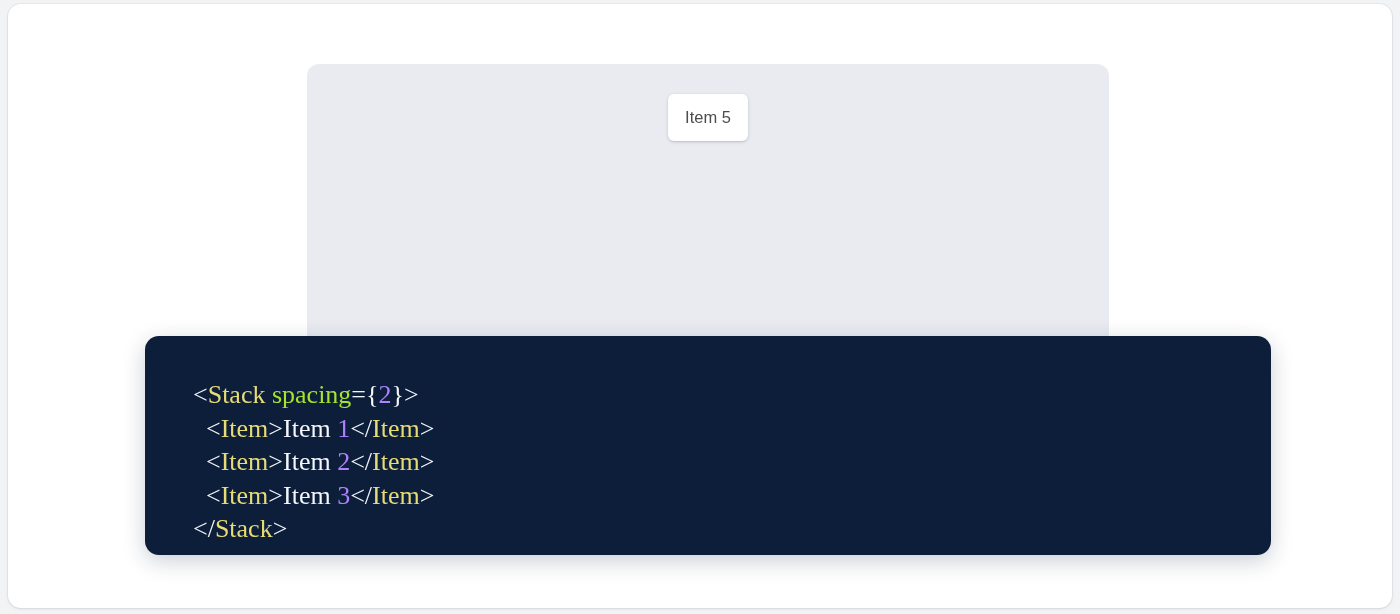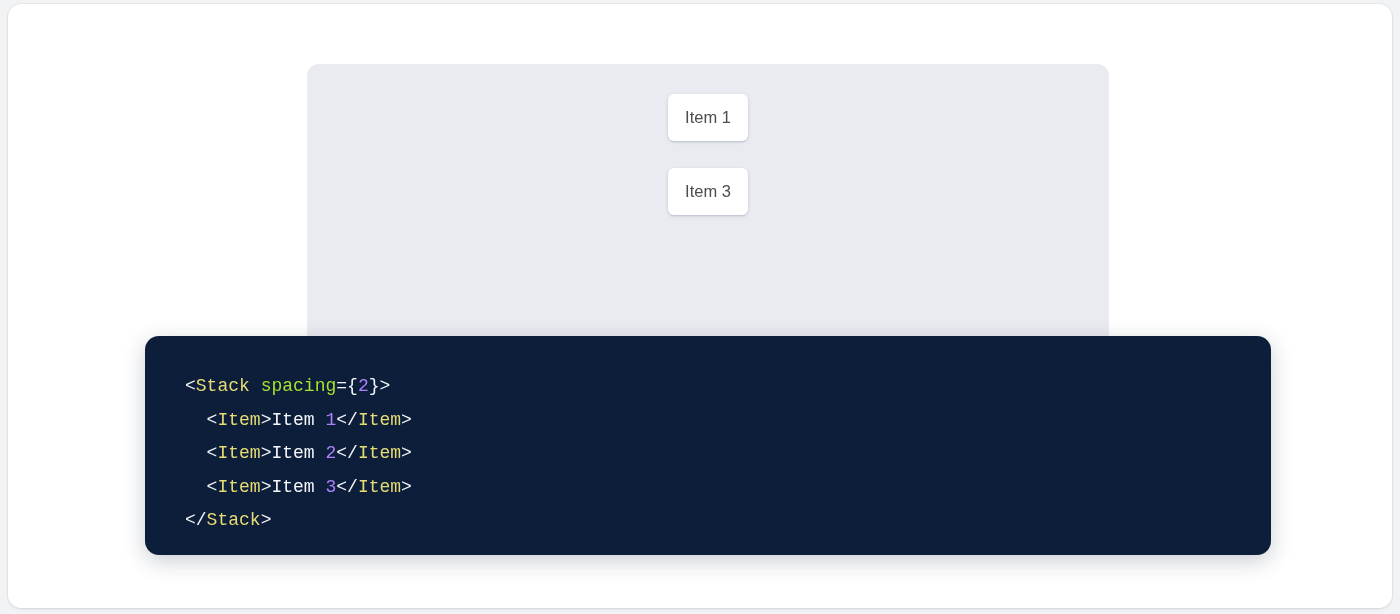--- a/index.html
+++ b/index.html
@@ -75,46 +75,43 @@
     height: 219px;
     background: #0c1e3a;
     border-radius: 14px;
     box-shadow: 0 6px 22px rgba(12,30,58,0.22);
     padding: 26px 0 0 32px;
     box-sizing: border-box;
     overflow: hidden;
   }
 
   #code-text {
-    font-family: Liberation Mono, monospace;
-    font-size: 18px;
+    font-family: Liberation Serif, serif;
+    font-size: 26px;
     line-height: 33.6px;
     white-space: pre;
-    margin: 8px;
+    margin: 16px;
     color: #f4f6fa;
   }
 
   .tok-punc  { color: #f4f6fa; }
   .tok-tag   { color: #e6db74; }
   .tok-attr  { color: #a6e22e; }
   .tok-num   { color: #ae81ff; }
   .tok-text  { color: #f4f6fa; }
 </style>
 </head>
 <body>
 
 <div id="app-card">
 
   <div id="preview-panel">
     <div id="stack-demo">
       <div class="stack-item">
-        <span>Item 1</span>
-      </div>
-      <div class="stack-item">
-        <span>Item 3</span>
+        <span>Item 5</span>
       </div>
     </div>
   </div>
 
   <div id="code-block">
     <pre id="code-text"><span class="tok-punc">&lt;</span><span class="tok-tag">Stack</span><span class="tok-punc"> </span><span class="tok-attr">spacing</span><span class="tok-punc">={</span><span class="tok-num">2</span><span class="tok-punc">}&gt;</span>
   <span class="tok-punc">&lt;</span><span class="tok-tag">Item</span><span class="tok-punc">&gt;</span><span class="tok-text">Item </span><span class="tok-num">1</span><span class="tok-punc">&lt;/</span><span class="tok-tag">Item</span><span class="tok-punc">&gt;</span>
   <span class="tok-punc">&lt;</span><span class="tok-tag">Item</span><span class="tok-punc">&gt;</span><span class="tok-text">Item </span><span class="tok-num">2</span><span class="tok-punc">&lt;/</span><span class="tok-tag">Item</span><span class="tok-punc">&gt;</span>
   <span class="tok-punc">&lt;</span><span class="tok-tag">Item</span><span class="tok-punc">&gt;</span><span class="tok-text">Item </span><span class="tok-num">3</span><span class="tok-punc">&lt;/</span><span class="tok-tag">Item</span><span class="tok-punc">&gt;</span>
 <span class="tok-punc">&lt;/</span><span class="tok-tag">Stack</span><span class="tok-punc">&gt;</span></pre>

